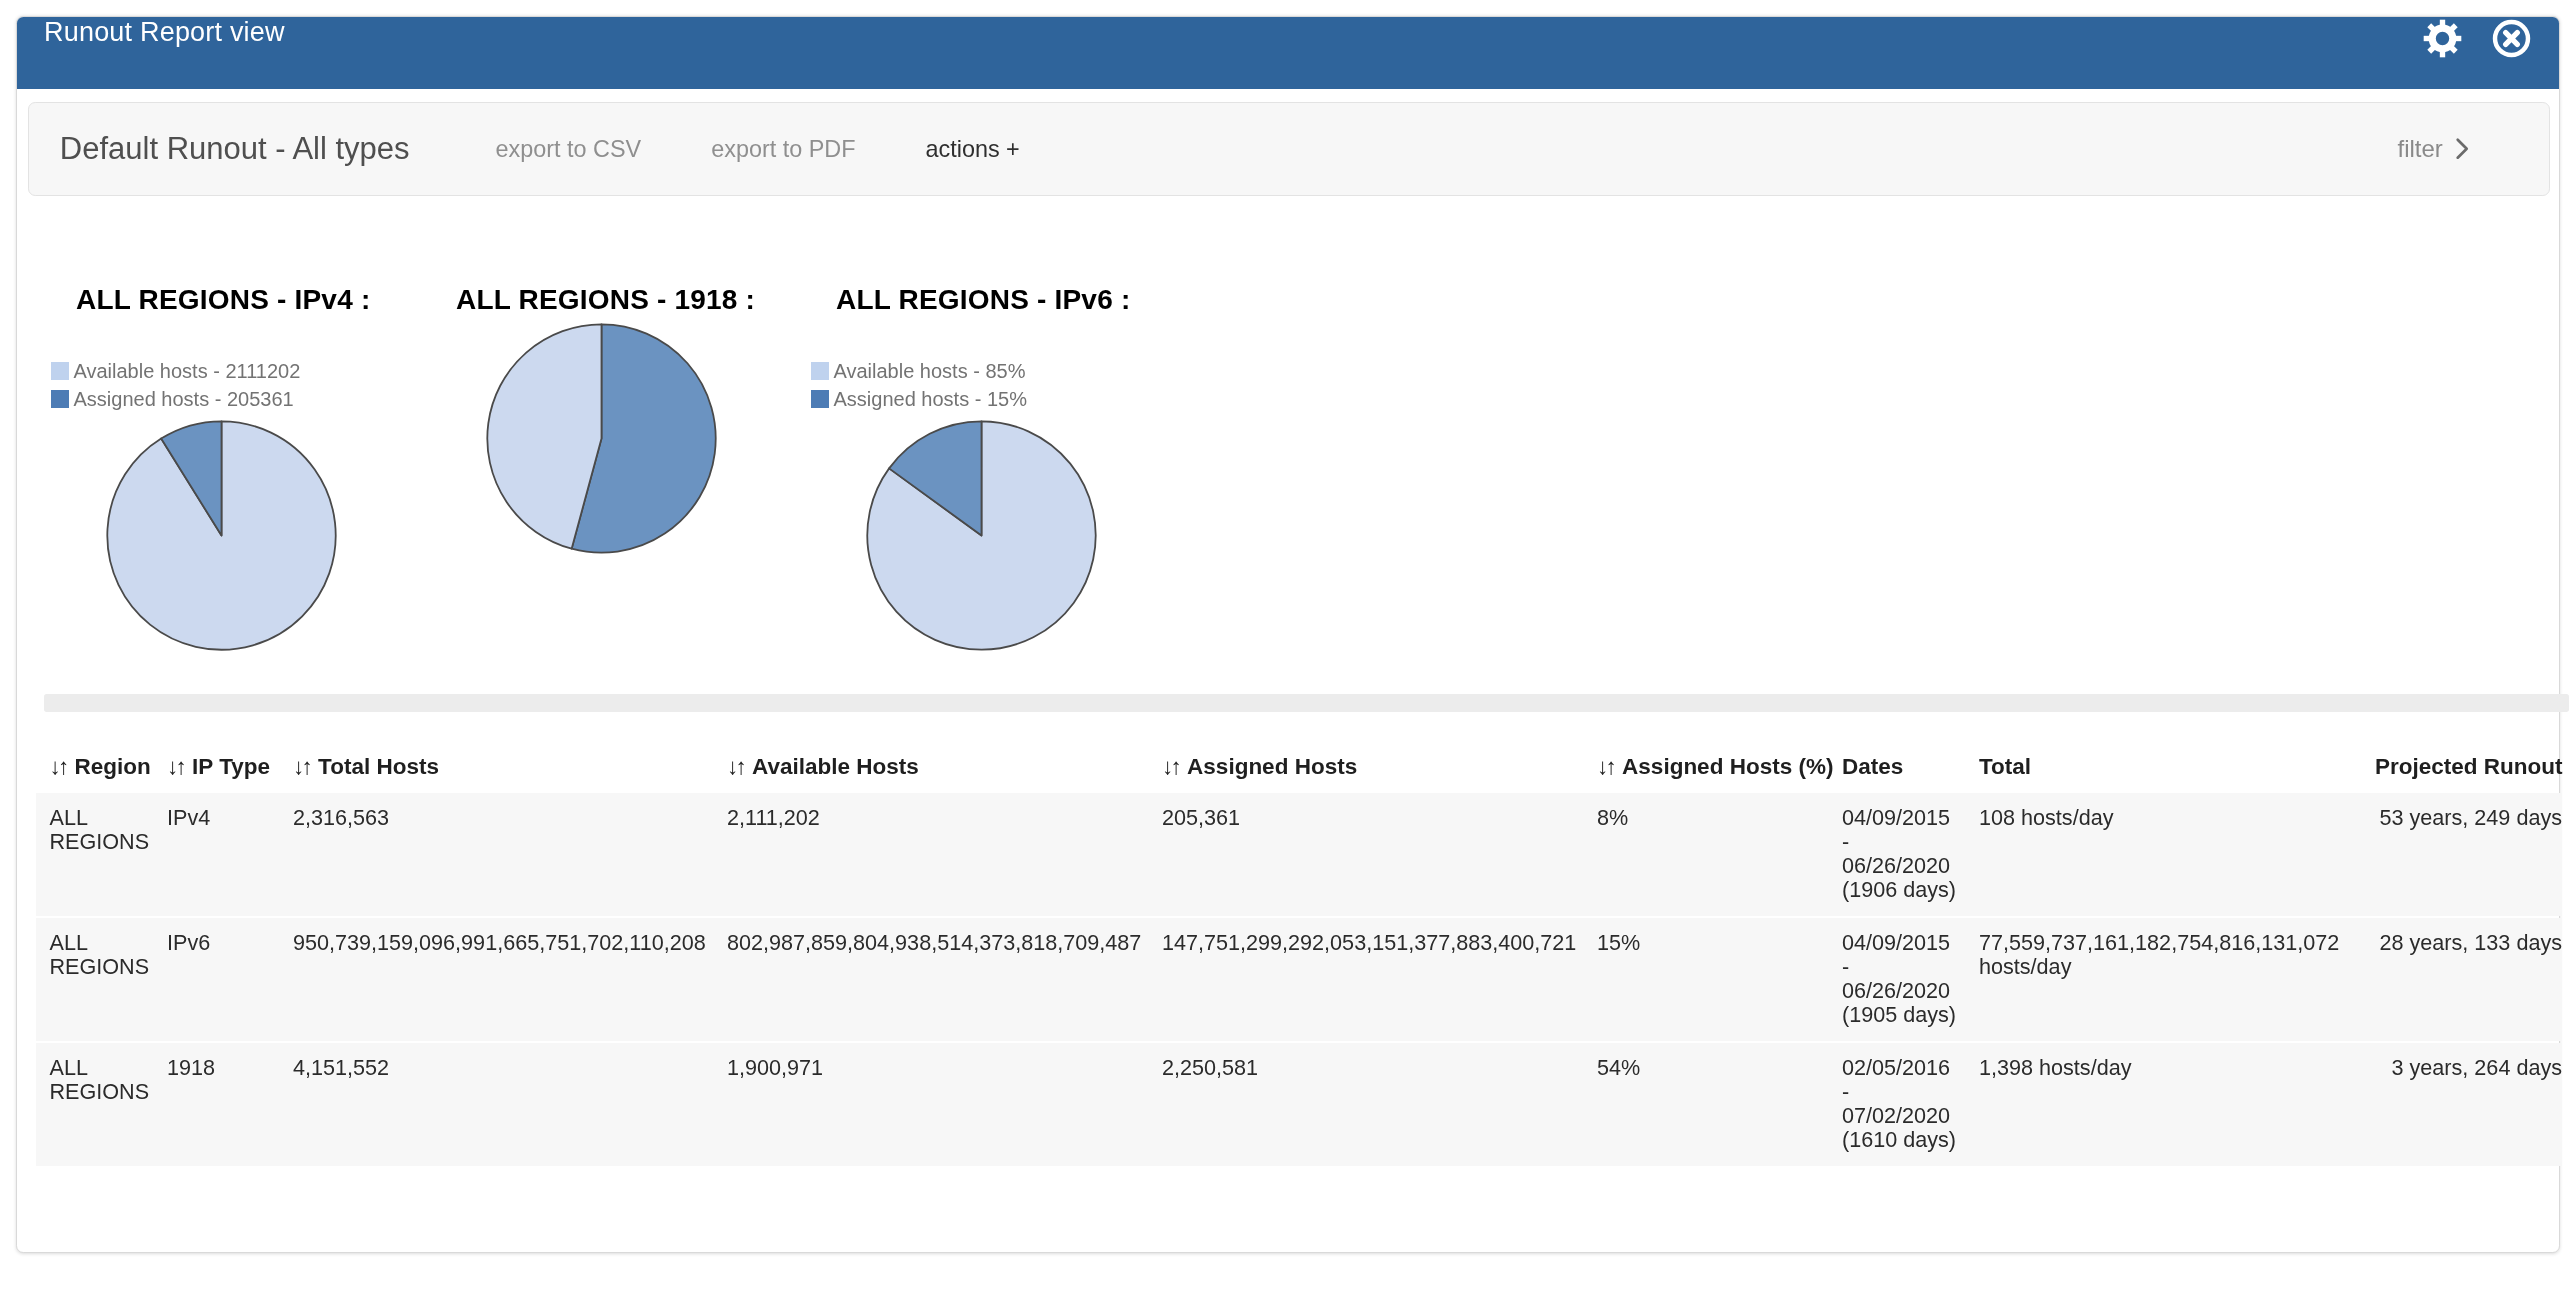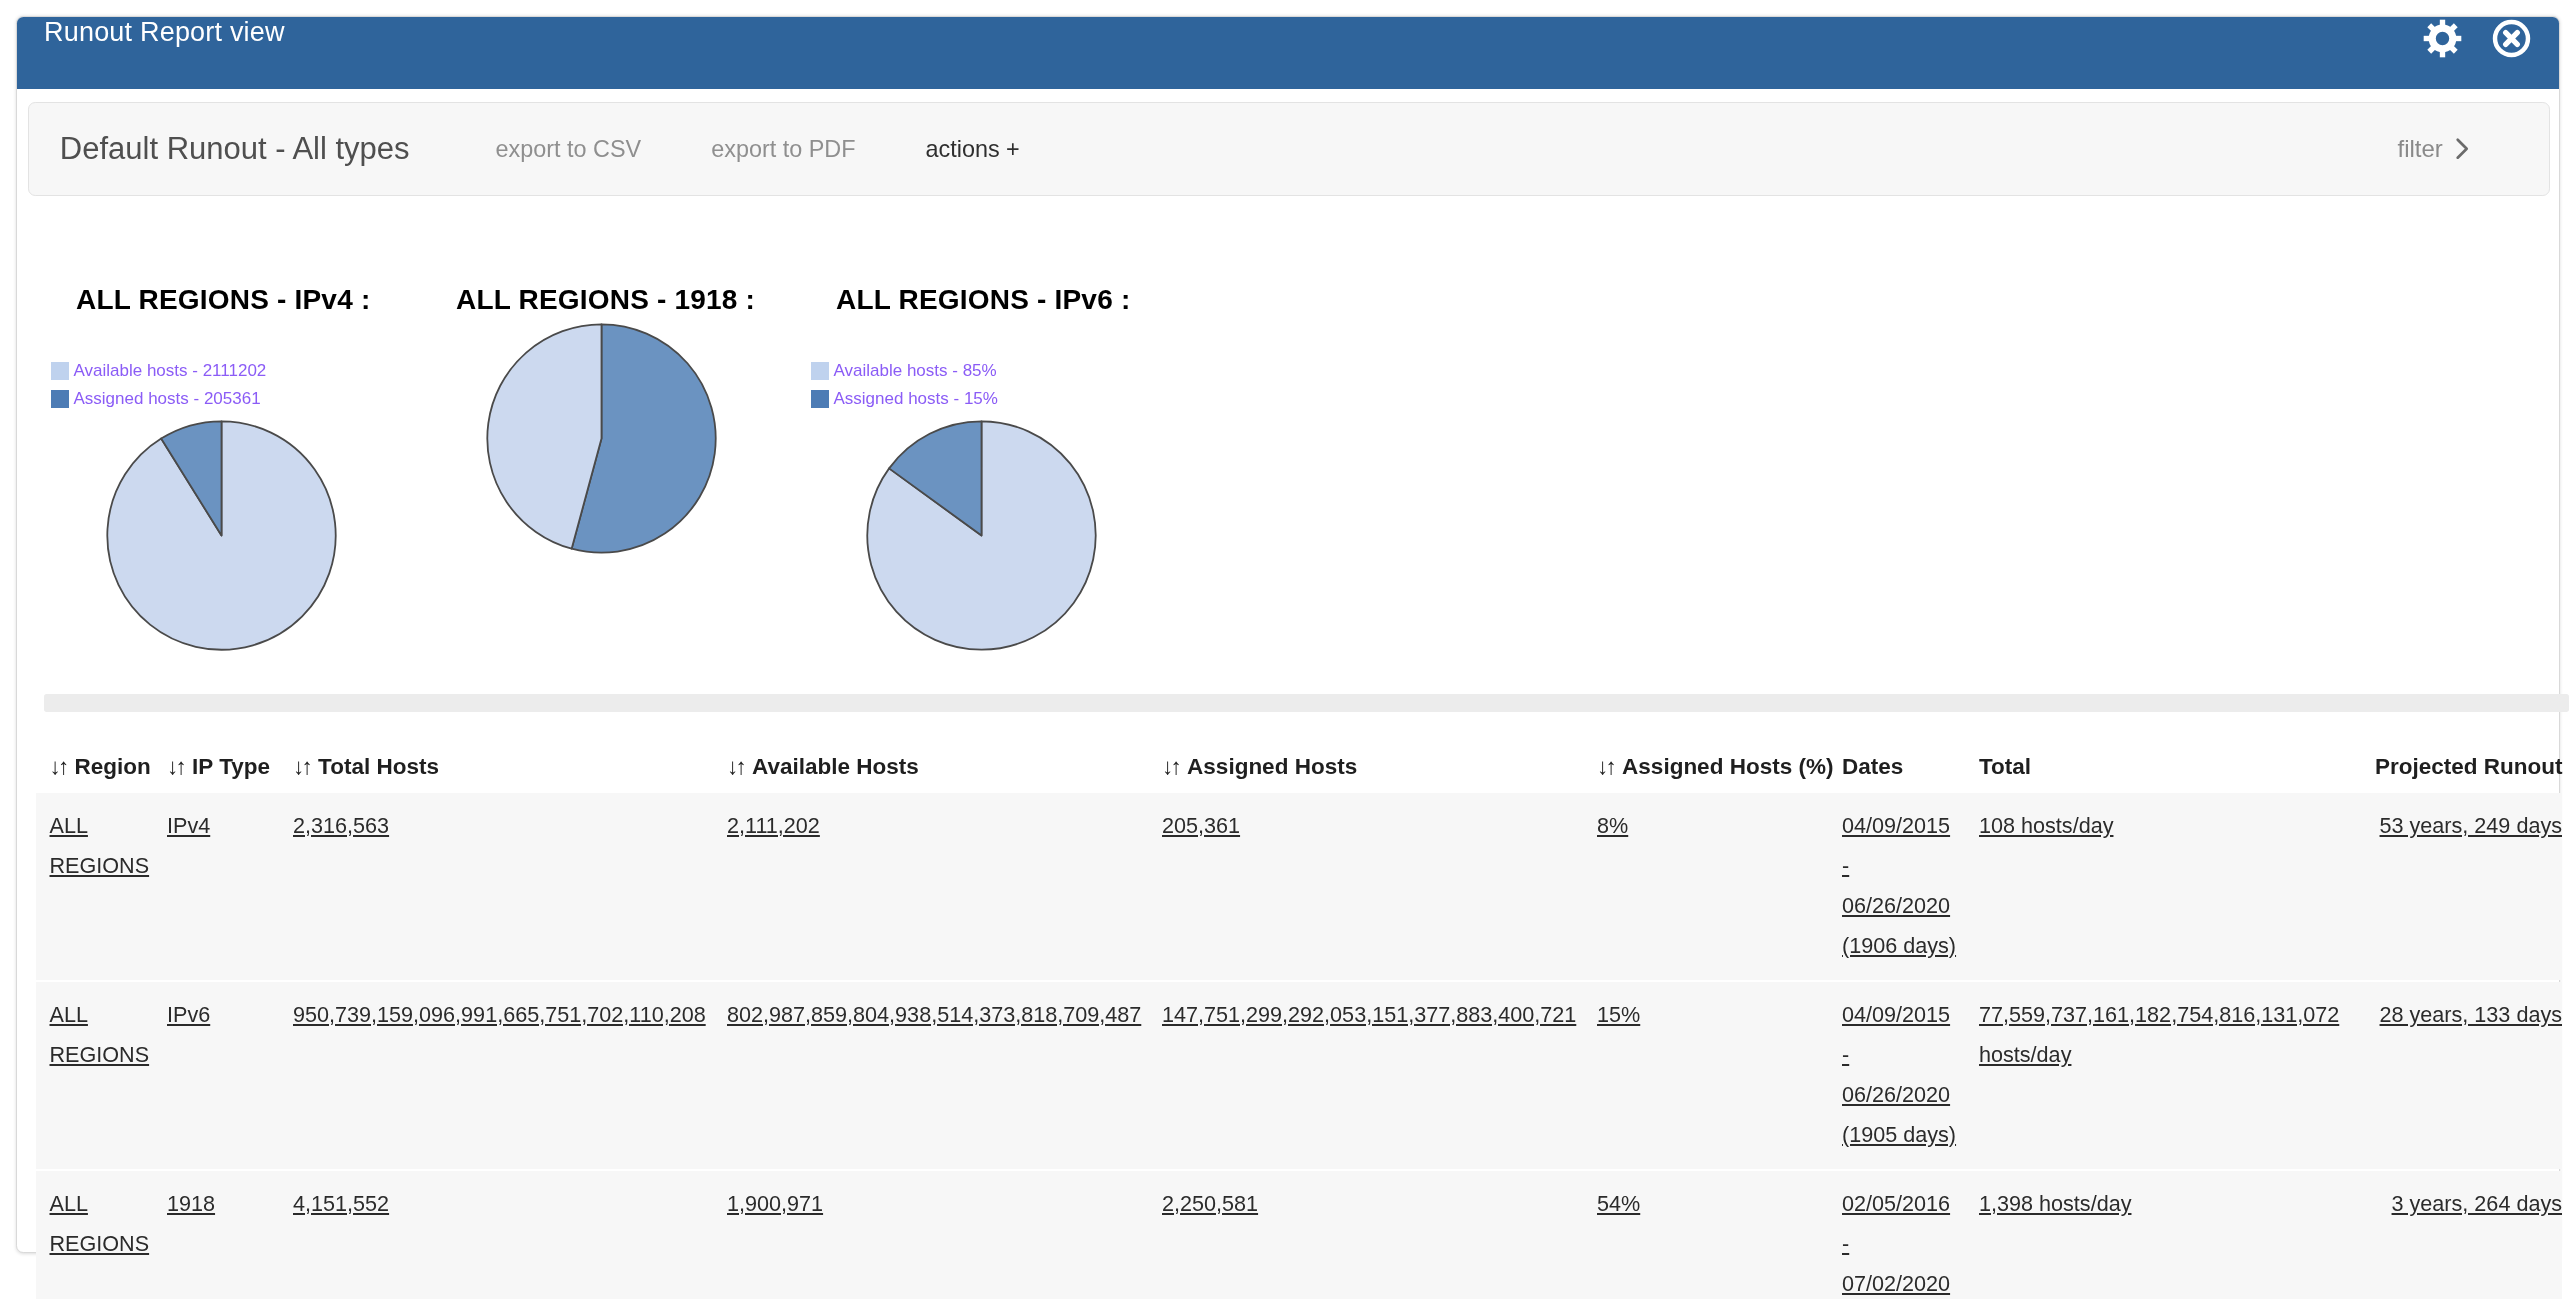--- a/index.html
+++ b/index.html
@@ -30,21 +30,21 @@
   .tb-link.pdf { margin-left:70px; }
   .tb-actions { margin-left:70px; font-size:23.4px; color:#2f2f2f; cursor:pointer; }
   .tb-filter { margin-left:auto; font-size:24px; color:#8a8a8a; cursor:pointer;
                display:flex; align-items:center; gap:12.6px; }
 
   
   .chart-col { position:absolute; top:257px; width:387px; }
   .chart-col.c1 { left:51px; } .chart-col.c2 { left:431px; } .chart-col.c3 { left:811px; }
   .pie-title { margin:27px 0 0 25px; font-size:28px; font-weight:bold; color:#000000; letter-spacing:0.2px; }
   .legend { margin-top:41px; }
-  .legend-row { display:flex; align-items:center; height:28px; font-size:17px; color:#8b5cf6; }
+  .legend-row { display:flex; align-items:center; height:28px; font-size:20px; color:#737373; }
   .swatch { width:18px; height:18px; margin-right:4.5px; flex:0 0 auto; }
   .pie-wrap { margin:1.8px 0 0 50px; width:241px; height:241px; }
 
   
   .divider-strip { position:absolute; left:27px; top:677px; width:2525px; height:18px;
                    background:#ececec; border-radius:2.7px; }
 
   
   .report-table { position:absolute; left:36px; top:747px; width:2525px;
                   border-collapse:separate; border-spacing:0 2.7px;
@@ -54,22 +54,22 @@
   .report-table col.c5{width:435px;} .report-table col.c6{width:245px;}
   .report-table col.c7{width:137px;} .report-table col.c8{width:396px;}
   .report-table col.c9{width:187px;}
   .report-table th { text-align:left; font-weight:bold; color:#1f1f1f; font-size:22.5px;
                      padding:5.4px 9px 10.8px 0; vertical-align:bottom; white-space:nowrap; }
   .report-table th:first-child { padding-left:13.5px; }
   .report-table th.al-right { text-align:right; padding-right:0; }
   .report-table th .sort-icon { font-weight:bold; letter-spacing:-2.7px; margin-right:8px; color:#222; }
   .report-table th.sortable { cursor:pointer; }
   .report-table tbody tr { background:#f7f7f7; }
-  .report-table td { vertical-align:top; padding:12.6px 10.8px 14.4px 0; line-height:40px;
-                     overflow:hidden;text-decoration:underline; }
+  .report-table td { vertical-align:top; padding:12.6px 10.8px 14.4px 0; line-height:24px;
+                     overflow:hidden; }
   .report-table td:first-child { padding-left:13.5px; }
   .report-table td.al-right { text-align:right; padding-right:0; }
 </style>
 </head>
 <body>
 
 <div id="page">
   <div class="panel">
 
     <div class="titlebar">

